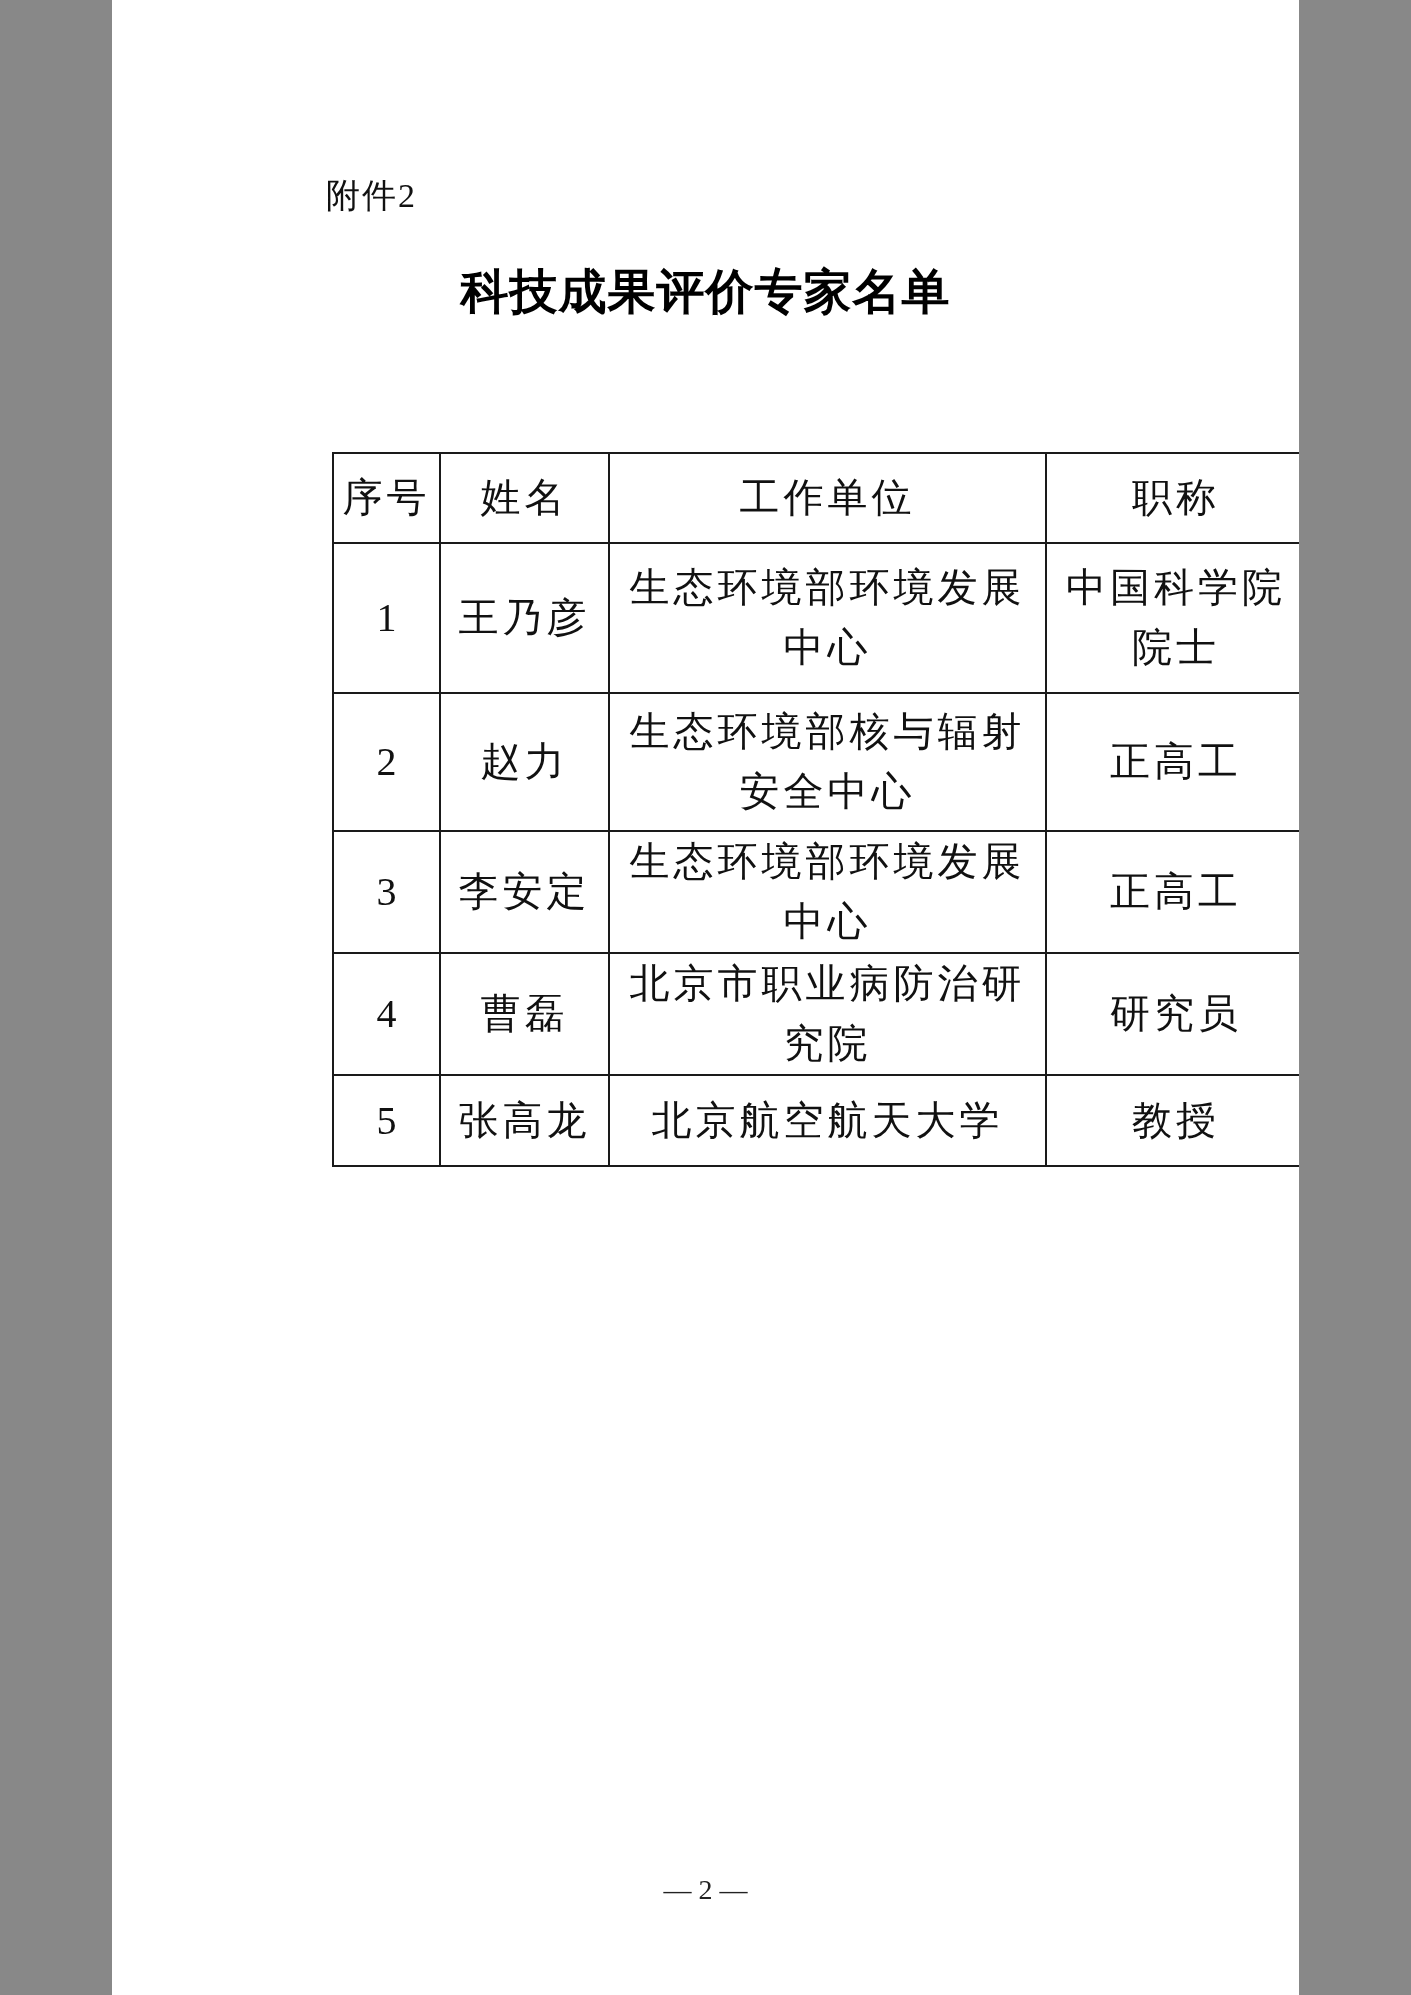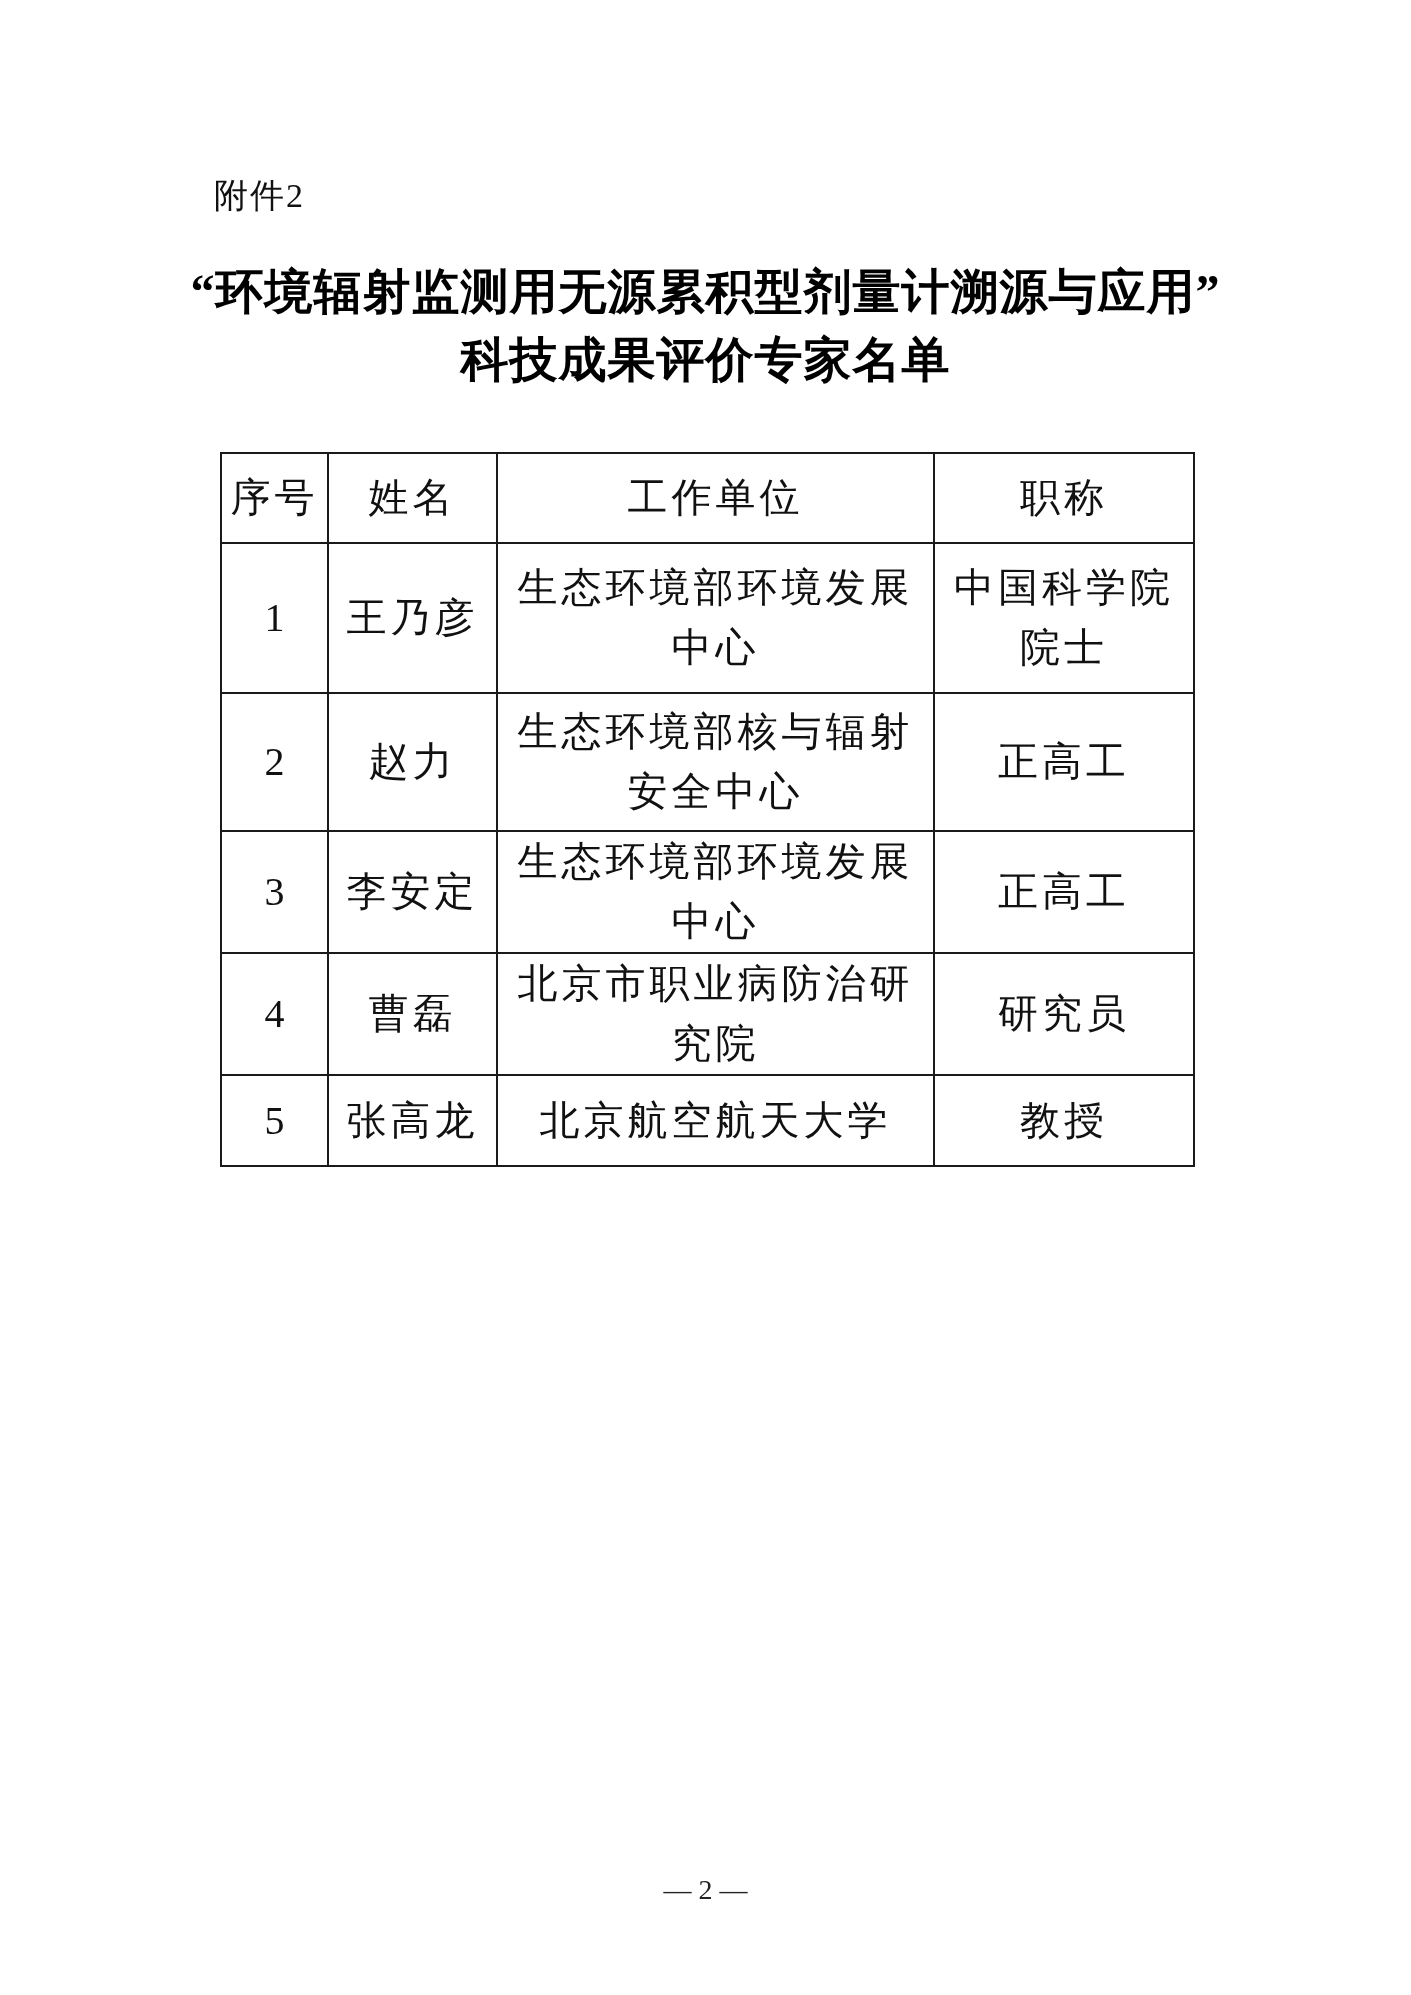--- a/index.html
+++ b/index.html
@@ -1,18 +1,18 @@
 <!DOCTYPE html>
 <html><head>
 <meta charset="utf-8">
 <style>
   html, body { margin: 0; padding: 0; background: #888; }
   .page {
     position: relative;
-    width: 1411px;
+    width: 1187px;
     height: 1995px;
     margin: 0 auto;
     background: #ffffff;
     font-family: "Liberation Serif", "DejaVu Serif", serif;
     color: #111111;
     overflow: hidden;
     text-decoration: underline;
   }
   .attachment {
     position: absolute;
@@ -73,21 +73,20 @@
   }
 </style>
 </head>
 <body>
 
 <div class="page">
 
   <div class="attachment">附件2</div>
 
   <div class="title">
-    <div>“环境辐射监测用无源累积型剂量计溯源与应用”</div>
     <div>科技成果评价专家名单</div>
   </div>
 
   <table class="expert-table">
     <colgroup>
       <col style="width:107px">
       <col style="width:169px">
       <col style="width:437px">
       <col style="width:260px">
     </colgroup>

